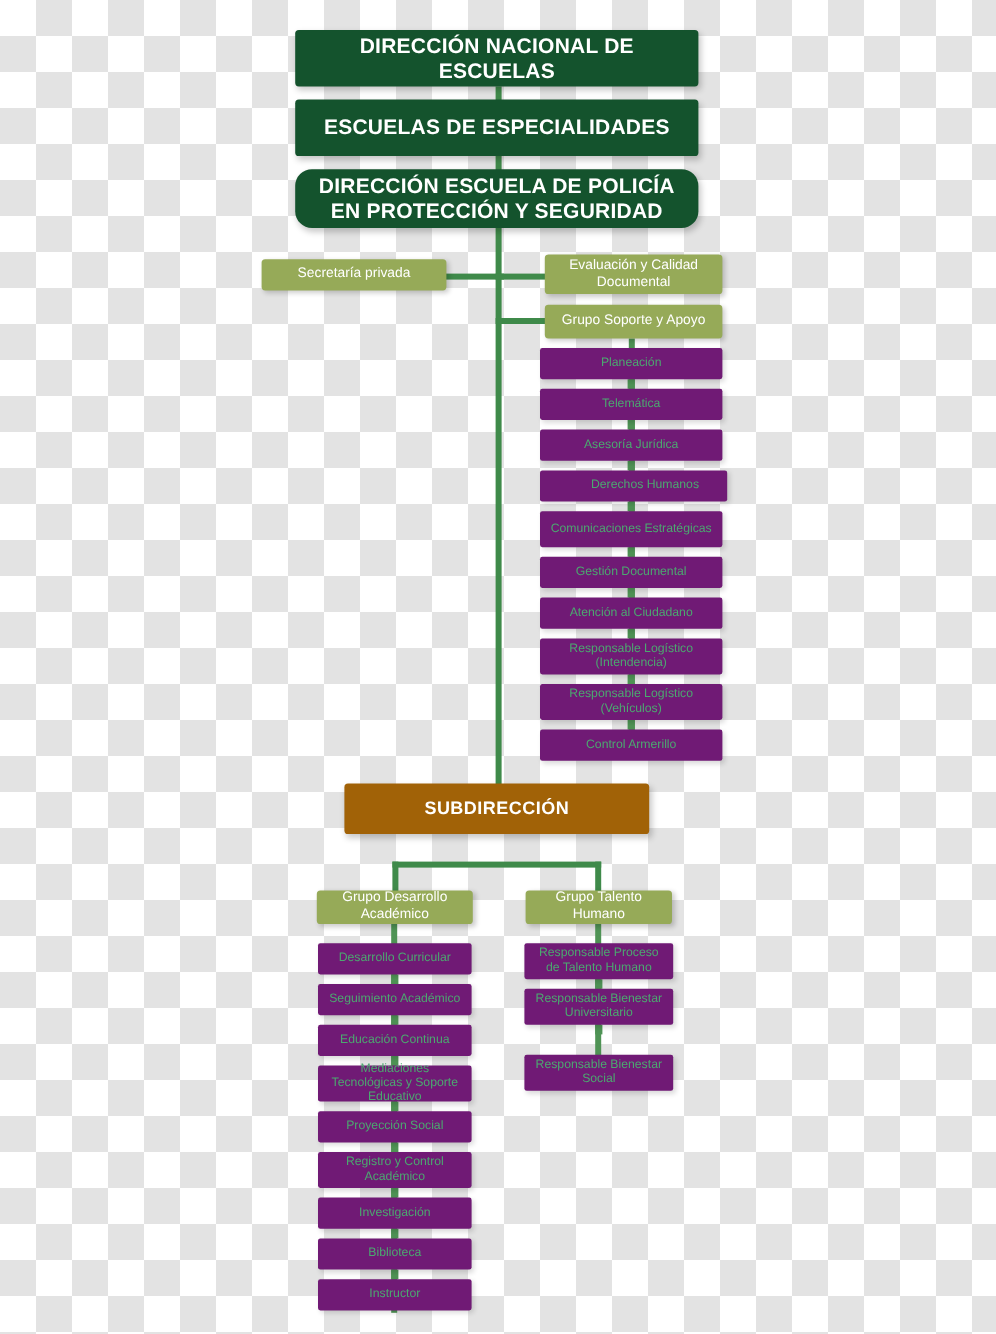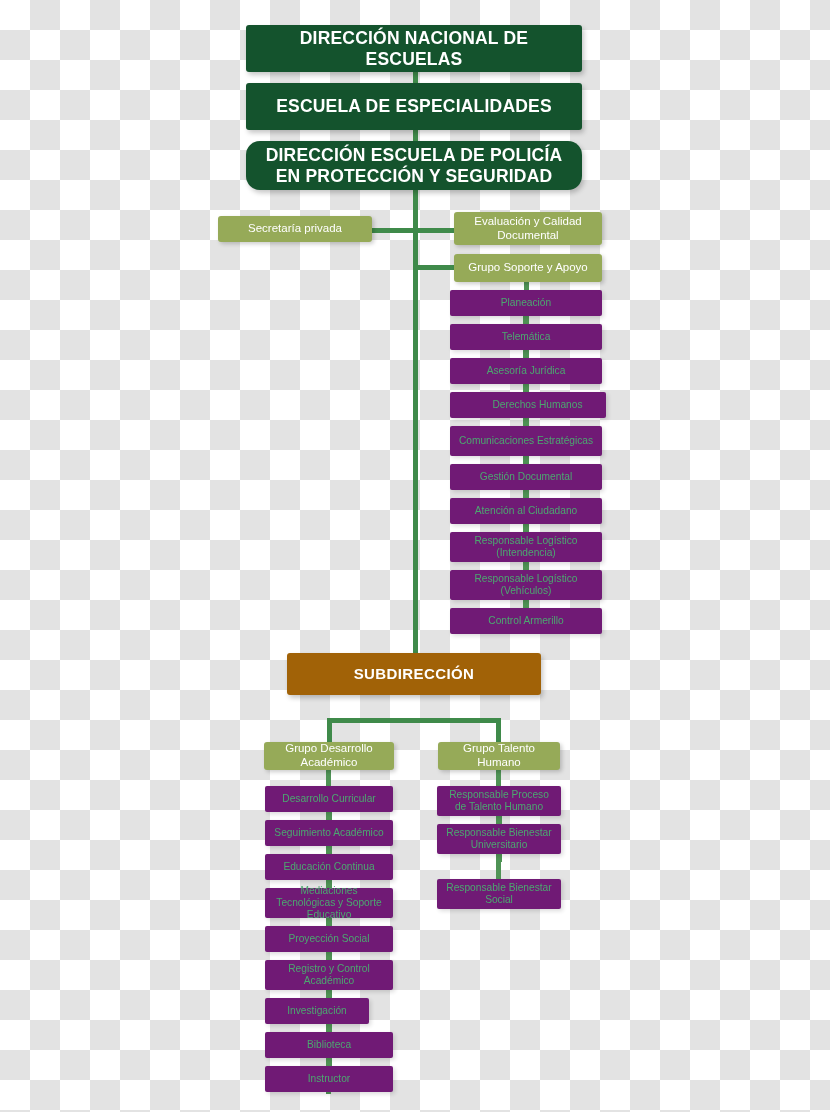--- a/index.html
+++ b/index.html
@@ -111,21 +111,21 @@
 
   <div class="line v" style="left:524px; top:282px; height:340px; background:#4f9355; width:5px; z-index:2;"></div>
   <div class="line v" style="left:326px; top:768px; height:326px; background:#4f9355; width:5px; z-index:2;"></div>
   <div class="line v" style="left:496px; top:768px; height:114px; background:#4f9355; width:5px; z-index:2;"></div>
 
   <div class="node header" style="left:246px; top:25px; width:336px; height:47px;">
     <span>DIRECCIÓN NACIONAL DE ESCUELAS</span>
   </div>
 
   <div class="node header" style="left:246px; top:83px; width:336px; height:47px;">
-    <span>ESCUELA DE ESPECIALIDADES</span>
+    <span>ESCUELAS DE ESPECIALIDADES</span>
   </div>
 
   <div class="node header" style="left:246px; top:141px; width:336px; height:49px;border-radius:14px;">
     <span>DIRECCIÓN ESCUELA DE POLICÍA EN PROTECCIÓN Y SEGURIDAD</span>
   </div>
 
   <div class="node group" style="left:218px; top:216px; width:154px; height:26px;">
     <span>Secretaría privada</span>
   </div>
 
@@ -209,21 +209,21 @@
       </div>
       <div class="stub" style="left: 326px; top: 918px; height: 8px;"></div>
       <div class="node leaf" style="left: 265px; top: 926px; width: 128px; height: 26px;">
         <span>Proyección Social</span>
       </div>
       <div class="stub" style="left: 326px; top: 952px; height: 8px;"></div>
       <div class="node leaf" style="left: 265px; top: 960px; width: 128px; height: 30px;">
         <span>Registro y Control Académico</span>
       </div>
       <div class="stub" style="left: 326px; top: 990px; height: 8px;"></div>
-      <div class="node leaf" style="left: 265px; top: 998px; width: 104px; height: 26px;">
+      <div class="node leaf" style="left: 265px; top: 998px; width: 128px; height: 26px;">
         <span>Investigación</span>
       </div>
       <div class="stub" style="left: 326px; top: 1024px; height: 8px;"></div>
       <div class="node leaf" style="left: 265px; top: 1032px; width: 128px; height: 26px;">
         <span>Biblioteca</span>
       </div>
       <div class="stub" style="left: 326px; top: 1058px; height: 8px;"></div>
       <div class="node leaf" style="left: 265px; top: 1066px; width: 128px; height: 26px;">
         <span>Instructor</span>
       </div>

